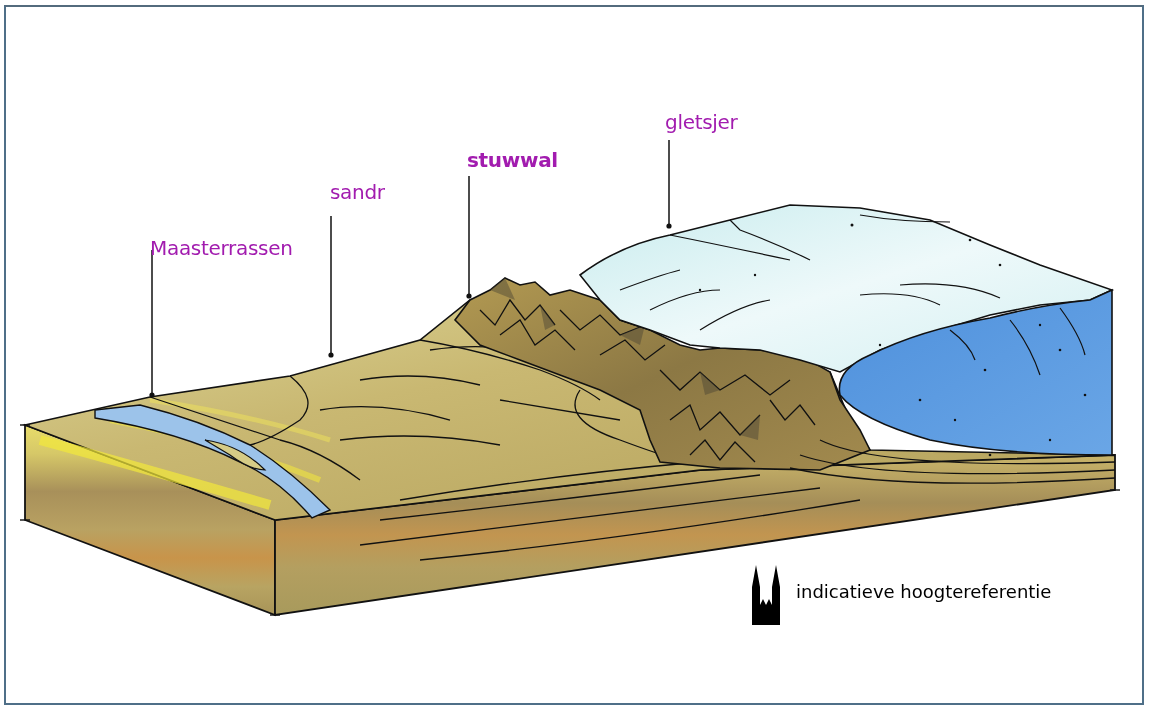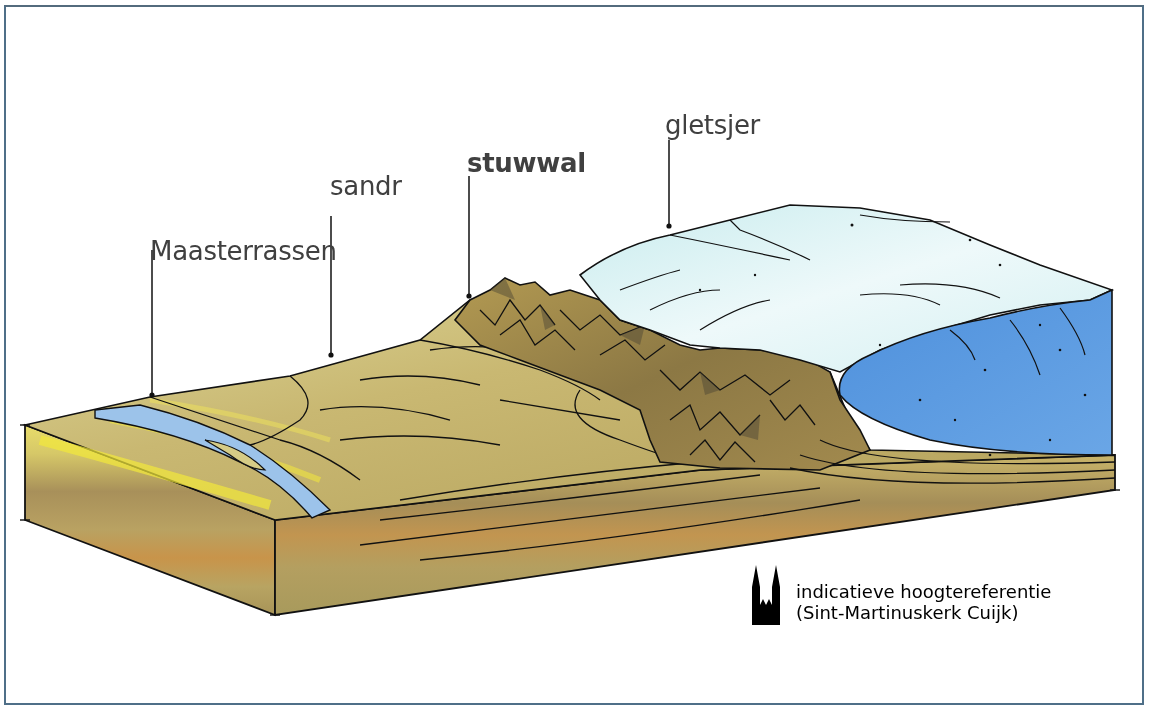--- a/index.html
+++ b/index.html
@@ -1,19 +1,19 @@
 <!DOCTYPE html>
 <html><head>
 <meta charset="utf-8">
 <style>
   html, body { margin: 0; padding: 0; background: #ffffff; }
   body { width: 1153px; height: 712px; position: relative; overflow: hidden; font-family: "DejaVu Sans", "Liberation Sans", sans-serif; }
   .frame { position: absolute; left: 4px; top: 5px; width: 1140px; height: 700px; border: 2px solid #4f6f88; border-top-color: #536b7d; box-sizing: border-box; background: #fff; }
   svg.illus { position: absolute; left: 0; top: 0; }
-  .label { position: absolute; font-size: 26px; color: #404040; white-space: nowrap; letter-spacing: -0.3px; }
+  .label { position: absolute; font-size: 20px; color: #a21caf; white-space: nowrap; letter-spacing: -0.3px; }
   .legend { position: absolute; left: 752px; top: 565px; display: flex; align-items: flex-start; }
   .legend-icon { width: 30px; height: 60px; margin-top: 0; }
   .legend-text { margin-left: 14px; margin-top: 16px; font-size: 18px; line-height: 21px; color: #000000; }
 </style>
 </head>
 <body>
 
 <div class="frame"></div>
 
 <svg class="illus" width="1153" height="712" viewBox="0 0 1153 712">
@@ -157,25 +157,24 @@
 
   <g stroke="#111" stroke-width="1.4">
     <line x1="20" y1="425" x2="30" y2="425"></line>
       <line x1="20" y1="520" x2="30" y2="520"></line>
     <line x1="270" y1="615" x2="280" y2="615"></line>
       <line x1="1110" y1="490" x2="1120" y2="490"></line>
   </g>
 </svg>
 
 <div class="label" style="left:150px; top:236px;">Maasterrassen</div>
-<div class="label" style="left:330px; top:171px;">sandr</div>
+<div class="label" style="left:330px; top:180px;">sandr</div>
 <div class="label" style="left:467px; top:148px;font-weight:bold;">stuwwal</div>
 <div class="label" style="left:665px; top:110px;">gletsjer</div>
 
 <div class="legend">
   <svg class="legend-icon" viewBox="0 0 30 60">
     <path d="M0 60 L0 22 L4 0 L8 22 L8 40 L11 34 L14 40 L17 34 L20 40 L20 22 L24 0 L28 22 L28 60 Z" fill="#000"></path>
   </svg>
   <div class="legend-text">
     <div>indicatieve hoogtereferentie</div>
-    <div>(Sint-Martinuskerk Cuijk)</div>
   </div>
 </div>
 
 </body></html>

